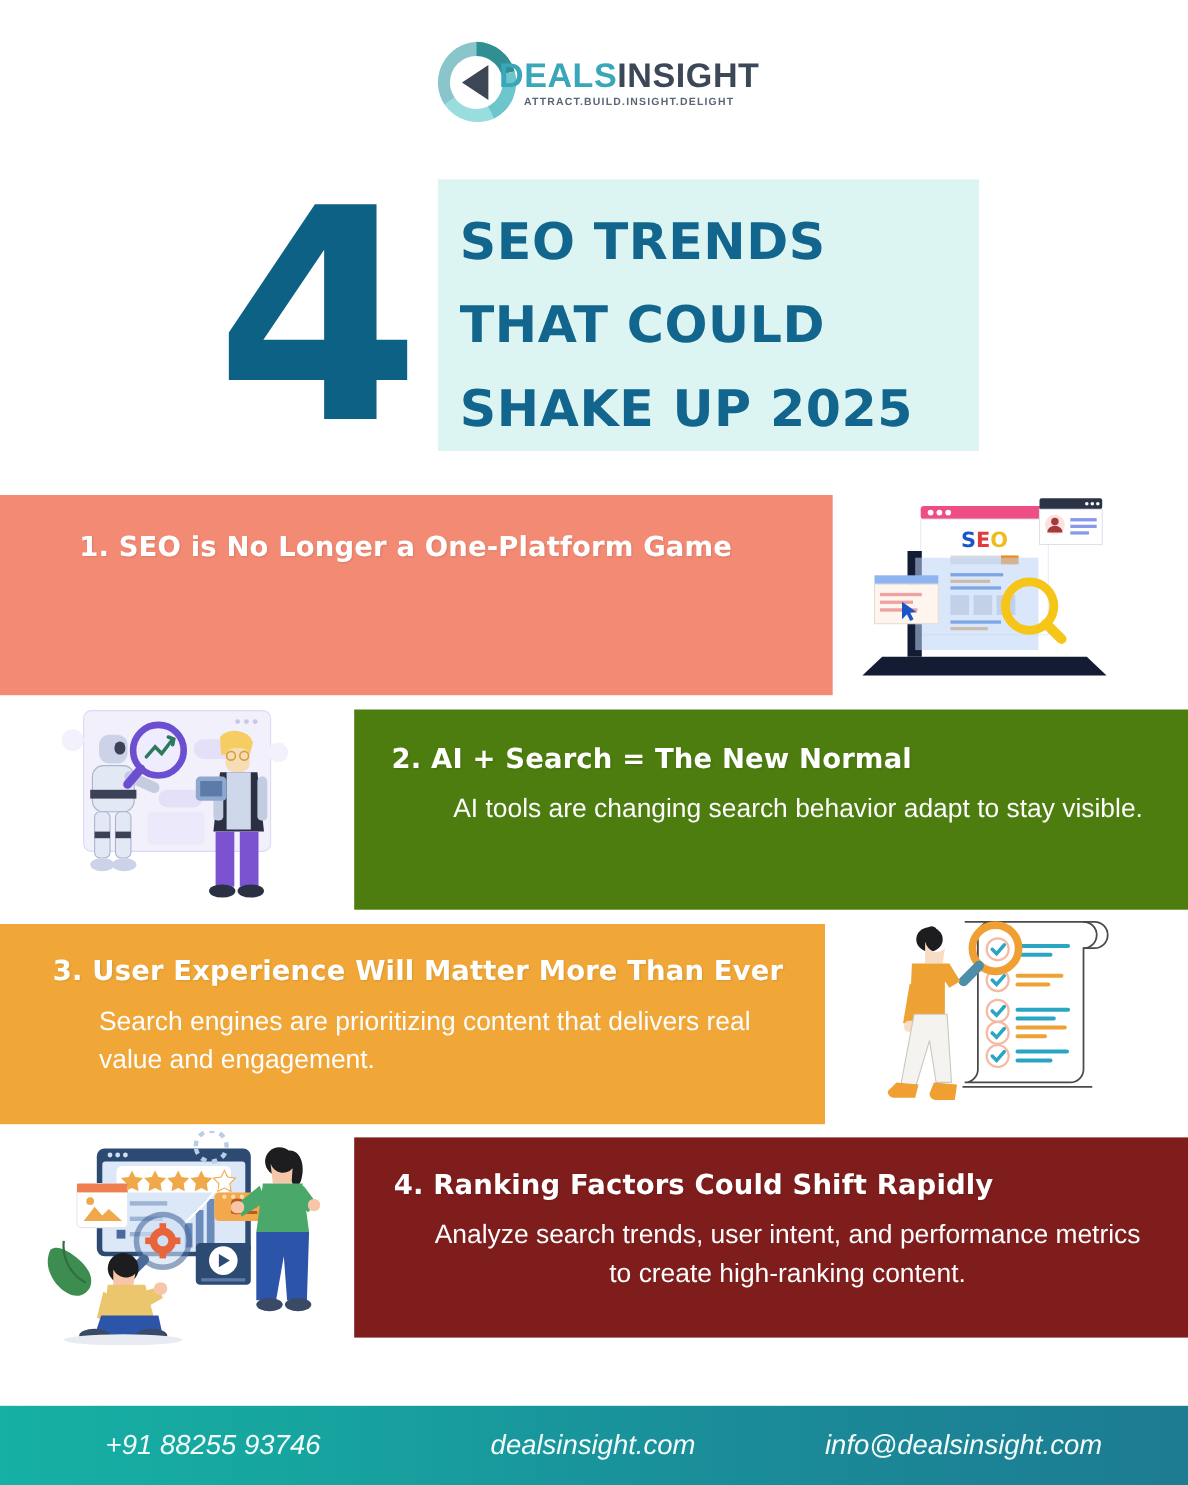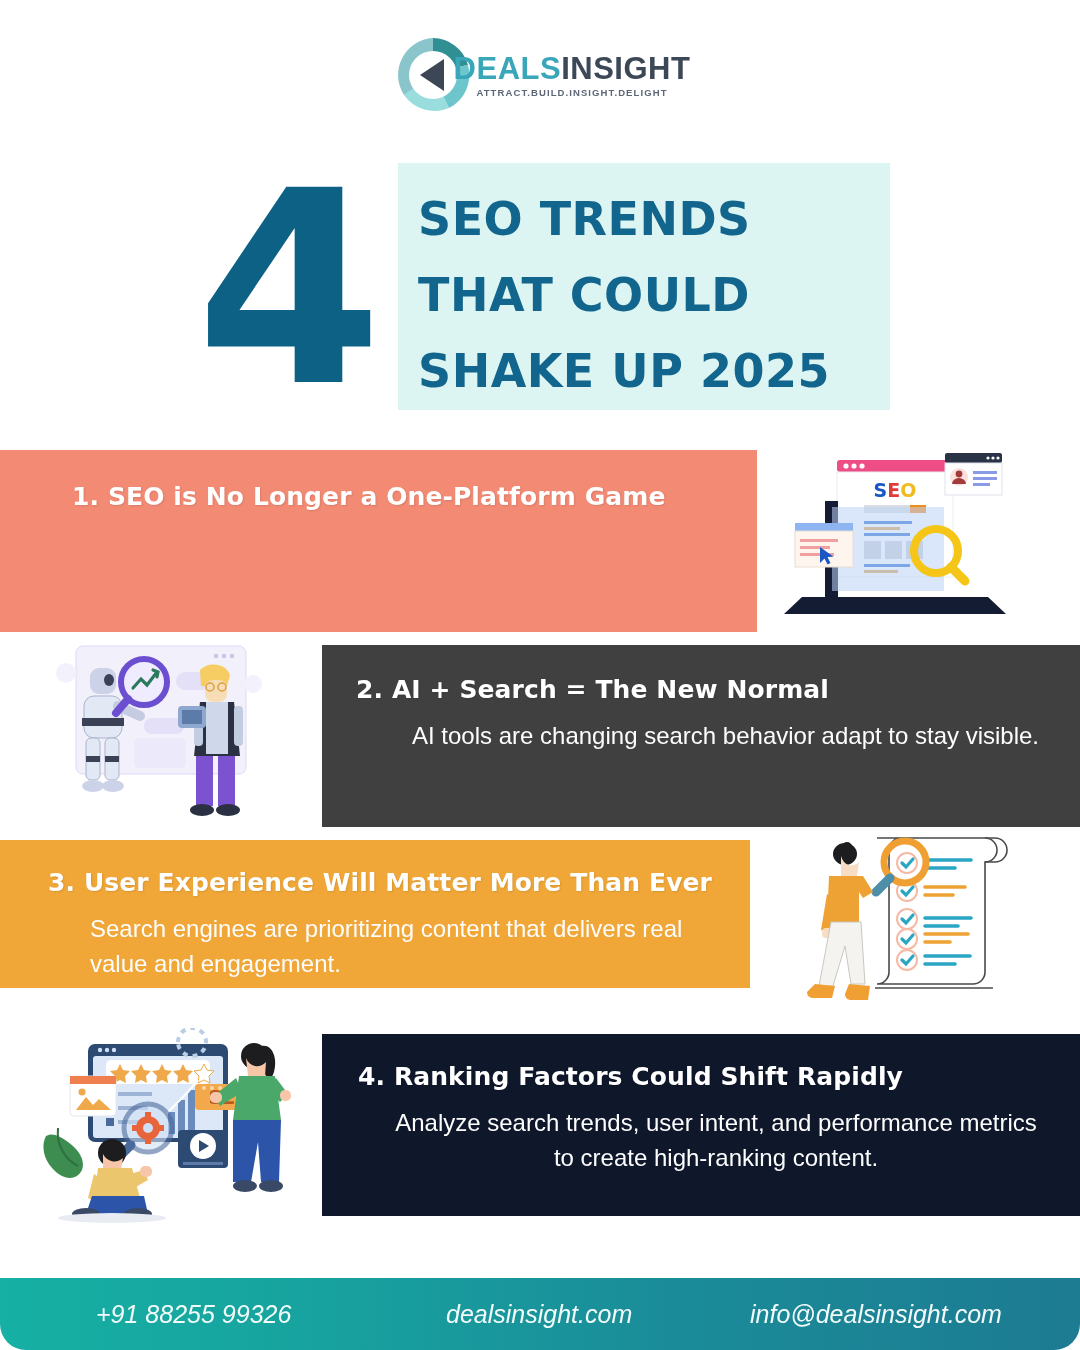--- a/index.html
+++ b/index.html
@@ -13,21 +13,20 @@
     font-family: "Liberation Sans", sans-serif;
     overflow: hidden;
     position: relative;
   }
   .page {
     position: relative;
     width: 1080px;
     height: 1350px;
     background: #ffffff;
     overflow: hidden;
-    border-radius: 26px;
   }
 
   
   .header {
     position: absolute;
     top: 30px;
     left: 0;
     width: 1080px;
     height: 90px;
     display: flex;
@@ -145,37 +144,37 @@
     left: 0; top: 450px; width: 757px; height: 182px;
     background: #f28a74;
     padding: 32px 40px 0 72px;
   }
   #block1 .block-body { margin-left: 28px; }
   #block1 .block-heading .num { font-weight: bold; }
 
   
   #block2 {
     left: 322px; top: 645px; width: 758px; height: 182px;
-    background: #404040;
+    background: #4d7c0f;
     padding: 30px 40px 0 34px;
   }
   #block2 .block-body { margin-left: 56px; }
 
   
   #block3 {
-    left: 0; top: 840px; width: 750px; height: 148px;
+    left: 0; top: 840px; width: 750px; height: 182px;
     background: #f0a737;
     padding: 28px 30px 0 48px;
   }
   #block3 .block-body { margin-left: 42px; }
 
   
   #block4 {
     left: 322px; top: 1034px; width: 758px; height: 182px;
-    background: #0f172a;
+    background: #7f1d1d;
     padding: 28px 40px 12px 36px;
   }
   #block4 .block-body { margin-left: 34px; text-align: center; }
 
   
   .illus {
     position: absolute;
     overflow: hidden;
   }
   #illus1 { left: 780px; top: 445px; width: 260px; height: 195px; }
@@ -476,18 +475,18 @@
       <path d="M90 146 l14 -4 l4 10 l-14 8 z" fill="#ecc66d"></path>
       <rect x="100" y="138" width="12" height="11" rx="5" fill="#f7c6a8"></rect>
       <path d="M52 168 h52 l4 18 h-62 z" fill="#2c54a8"></path>
       <ellipse cx="46" cy="186" rx="14" ry="6" fill="#3a4a66"></ellipse>
       <ellipse cx="98" cy="186" rx="14" ry="6" fill="#3a4a66"></ellipse>
       <ellipse cx="72" cy="190" rx="54" ry="5" fill="#e8ecf2"></ellipse>
     </svg>
   </div>
 
   <div class="footer">
-    <div class="footer-item" id="foot-phone">+91 88255 99326</div>
+    <div class="footer-item" id="foot-phone">+91 88255 93746</div>
     <div class="footer-item" id="foot-site">dealsinsight.com</div>
     <div class="footer-item" id="foot-mail">info@dealsinsight.com</div>
   </div>
 
 </div>
 
 </body></html>

